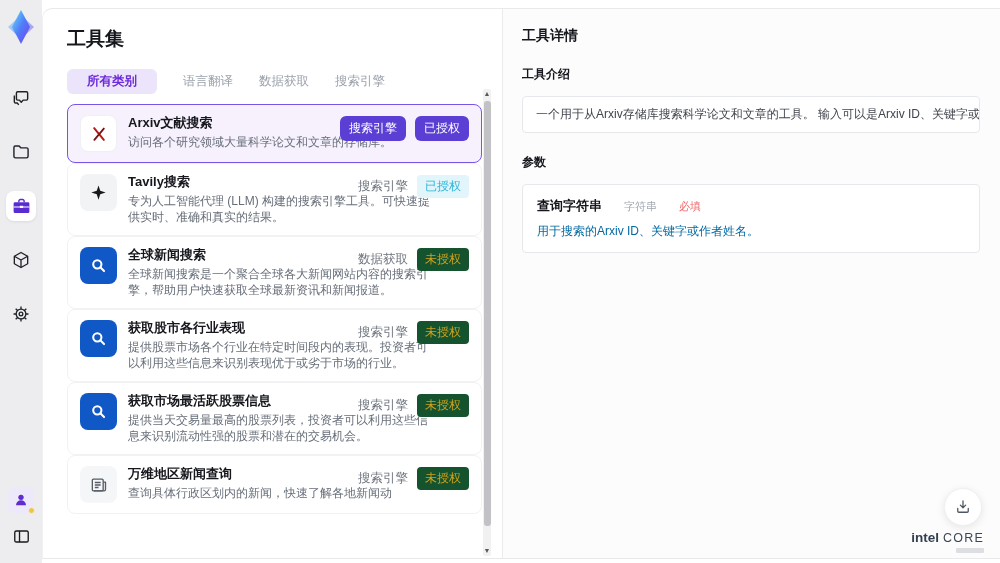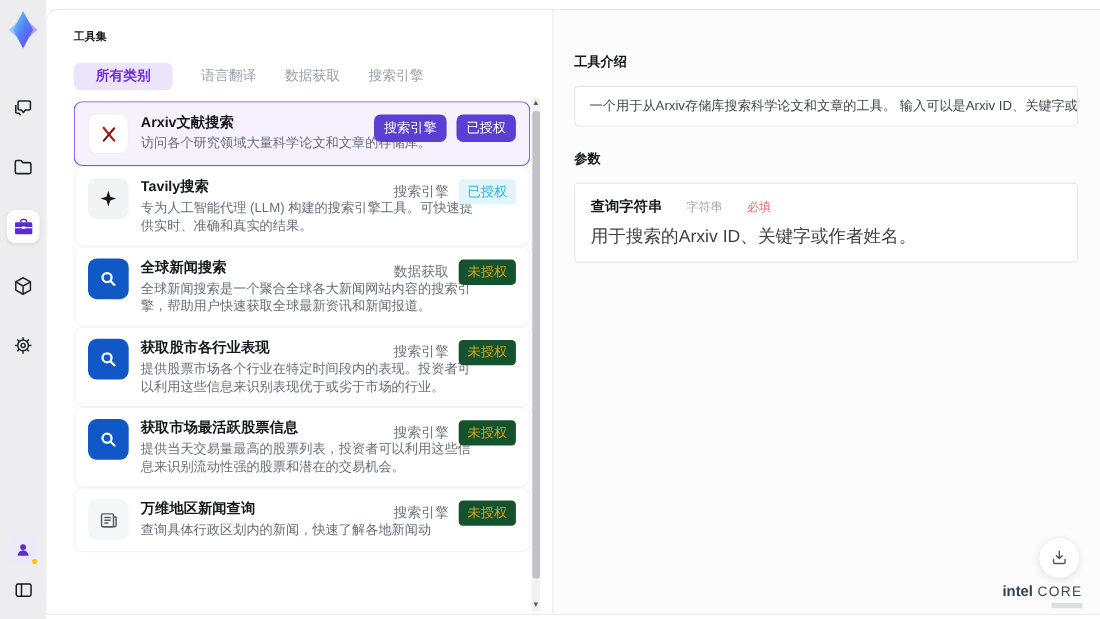--- a/index.html
+++ b/index.html
@@ -19,21 +19,21 @@
   .avatar-dot { position:absolute; right:-1px; bottom:-1px; width:7px; height:7px; border-radius:50%;
     background:#f3c63a; border:1.5px solid #ededef; }
 
   
   .frame { position:absolute; left:42px; top:8px; right:0; bottom:4px; background:#fff;
     border-top:1px solid #e9e9ec; border-left:1px solid #f1f1f3; border-bottom:1px solid #e9e9ec;
     border-radius:10px 0 0 0; overflow:hidden; }
 
   
   .left-pane { position:absolute; left:0; top:0; width:459px; height:100%; padding:17px 0 0 24px; }
-  .pane-title { font-size:10px; font-weight:bold; color:#15171c; }
+  .pane-title { font-size:19px; font-weight:bold; color:#15171c; }
   .tabs { margin-top:17px; display:flex; align-items:center; gap:26px; }
   .tab { font-size:12.5px; color:#9aa1ab; cursor:pointer; white-space:nowrap; }
   .tab.active { color:#6d2bd9; background:#ece4fb; padding:4px 20px; border-radius:6px; font-weight:bold; }
 
   .tool-list { margin-top:10px; width:415px; display:flex; flex-direction:column; gap:0;
     height:460px; overflow:hidden; }
   .tool-card { position:relative; display:flex; background:#fff; border:1px solid #f1f2f4;
     border-radius:8px; padding:10px 12px; cursor:pointer; flex:none; }
   .tool-card.selected { background:#f7f1fe; border:1.5px solid #7a54e6; }
   .tool-icon { width:37px; height:37px; border-radius:8px; margin-right:11px; flex:none;
@@ -63,21 +63,21 @@
   .detail-title { font-size:14px; font-weight:bold; color:#15171c; }
   .section-heading { font-size:12px; font-weight:bold; color:#15171c; margin-top:21px; }
   .intro-box { margin-top:13px; background:#fff; border:1px solid #e7e8ec; border-radius:4px;
     padding:9px 13px; font-size:12px; color:#41454d; white-space:nowrap; overflow:hidden; }
   .param-box { margin-top:13px; background:#fff; border:1px solid #e7e8ec; border-radius:4px;
     padding:12px 14px; }
   .param-line { display:flex; align-items:baseline; gap:22px; }
   .param-name { font-size:13px; font-weight:bold; color:#15171c; }
   .param-type { font-size:11px; color:#a0a6b0; }
   .param-req { font-size:11px; color:#ee6a6a; }
-  .param-desc { margin-top:8px; font-size:16px; color:#404040; }
+  .param-desc { margin-top:8px; font-size:12px; color:#0369a1; }
 
   
   .download-btn { position:absolute; right:18px; bottom:37px; width:38px; height:38px; border-radius:50%;
     background:#fff; border:1px solid #f0f0f2; box-shadow:0 2px 8px rgba(0,0,0,.09);
     display:grid; place-items:center; cursor:pointer; z-index:6; }
   .intel-brand { position:absolute; right:16px; bottom:10px; text-align:right; z-index:6; }
   .intel-line { display:flex; align-items:baseline; gap:4px; justify-content:flex-end; }
   .intel-word { font-weight:bold; font-size:13.5px; color:#33414e; }
   .core-word { font-size:12.5px; letter-spacing:1.2px; color:#3a4754; text-transform:uppercase; }
   .intel-sub { margin-top:3px; margin-left:auto; width:28px; height:5px; border-radius:1px; background:#dcdee1; }
@@ -263,20 +263,21 @@
       </div>
   </div>
 
   <div class="scrollbar">
     <div class="sb-arrow up">▲</div>
     <div class="sb-thumb"></div>
     <div class="sb-arrow down">▼</div>
   </div>
 
   <div class="right-pane">
+    <div class="detail-title">工具详情</div>
     <div class="section-heading">工具介绍</div>
     <div class="intro-box">一个用于从Arxiv存储库搜索科学论文和文章的工具。 输入可以是Arxiv ID、关键字或作者姓名。</div>
     <div class="section-heading">参数</div>
     <div class="param-box">
       <div class="param-line">
         <span class="param-name">查询字符串</span>
         <span class="param-type">字符串</span>
         <span class="param-req">必填</span>
       </div>
       <div class="param-desc">用于搜索的Arxiv ID、关键字或作者姓名。</div>

